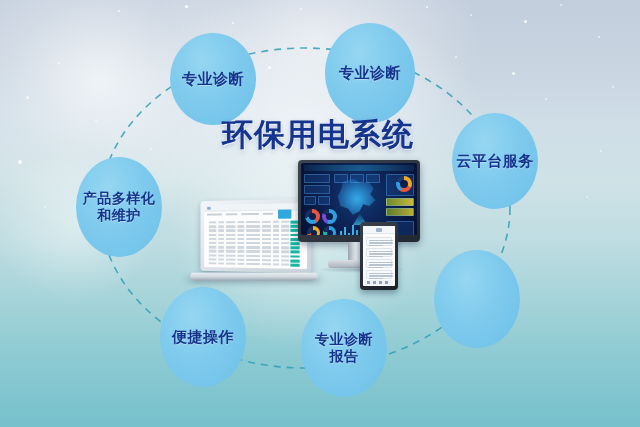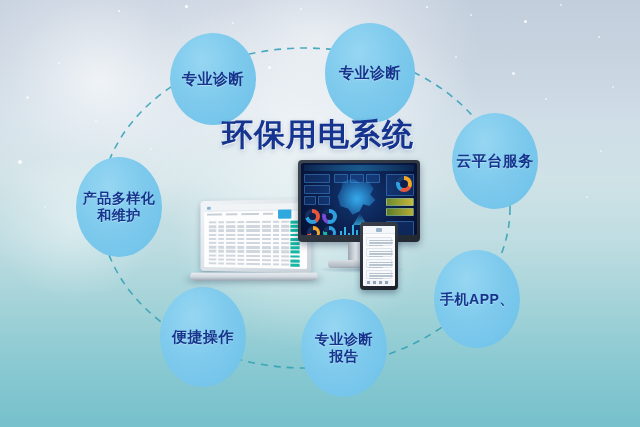--- a/index.html
+++ b/index.html
@@ -215,21 +215,20 @@
           <span>专业诊断</span>
         </div>
       </div>
       <div class="bubble" style="left: 452px; top: 113px; width: 86px; height: 96px; font-size: 15px;">
         <div>
           <span>云平台服务</span>
         </div>
       </div>
       <div class="bubble" style="left: 434px; top: 250px; width: 86px; height: 98px; font-size: 14px;">
         <div>
-          <span>手机APP、</span>
         </div>
       </div>
       <div class="bubble" style="left: 301px; top: 299px; width: 86px; height: 98px; font-size: 14px;">
         <div>
           <span>专业诊断</span>
           <span>报告</span>
         </div>
       </div>
       <div class="bubble" style="left: 160px; top: 287px; width: 86px; height: 100px; font-size: 15px;">
         <div>

